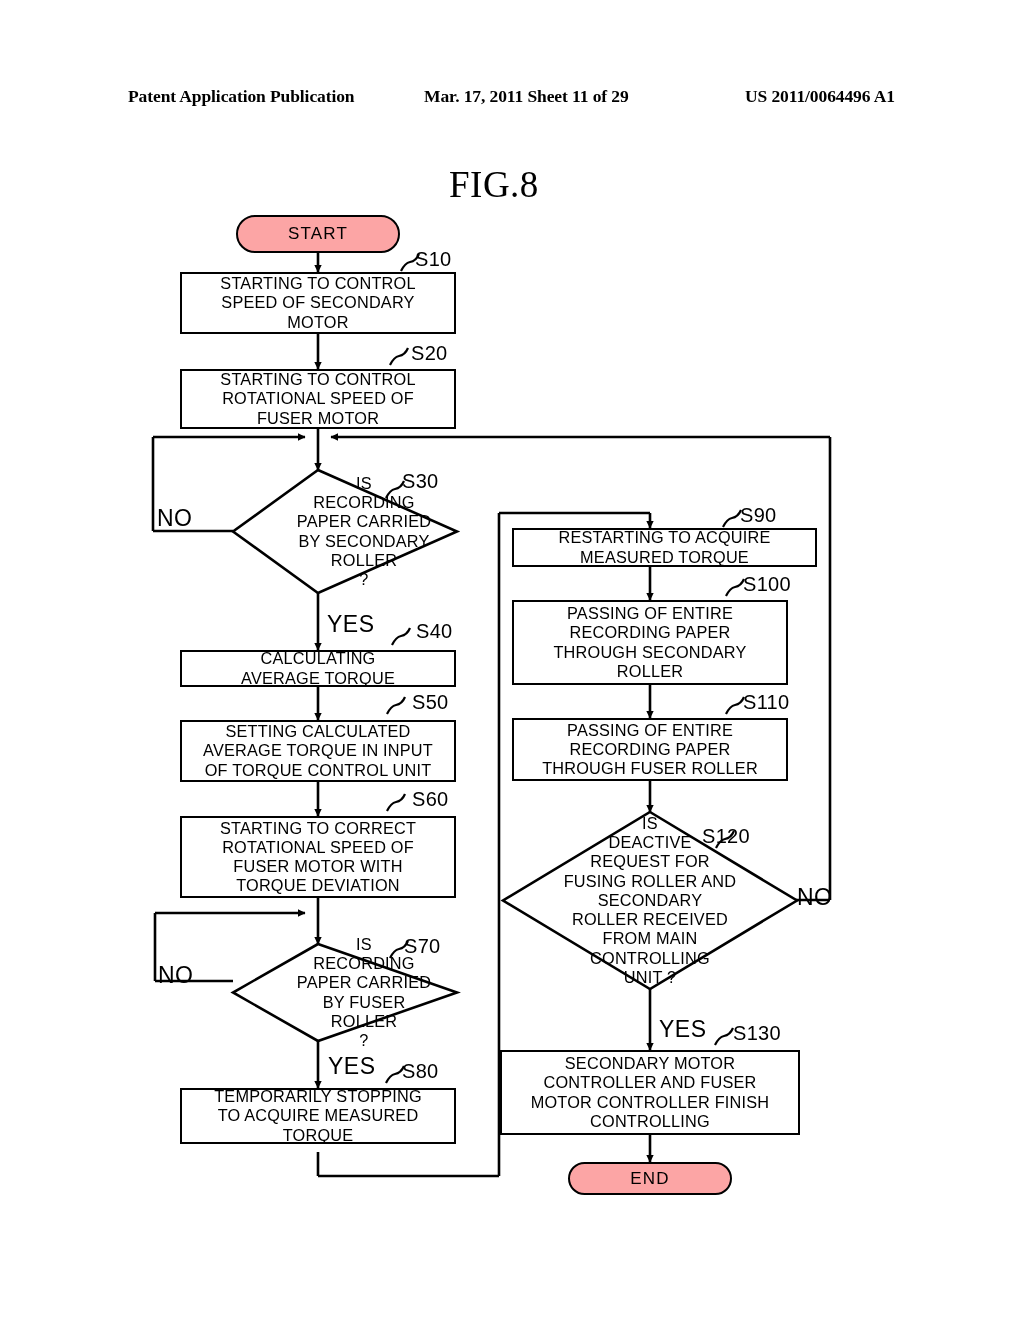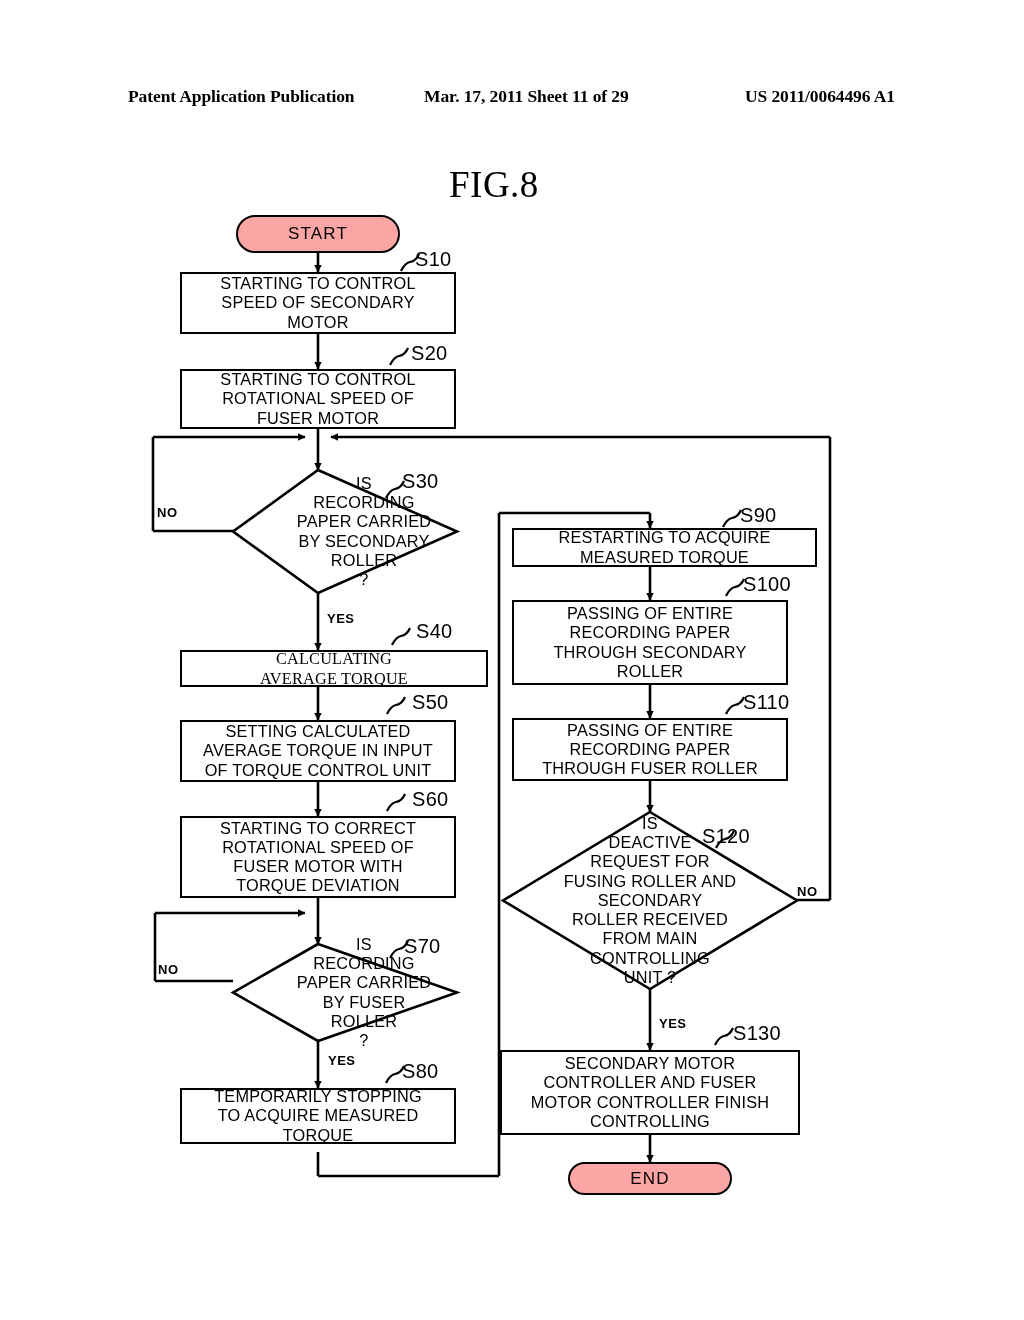--- a/index.html
+++ b/index.html
@@ -32,21 +32,21 @@
   .diamond svg{position:absolute;left:0;top:0;overflow:visible;}
   .diamond .dtxt{position:absolute;left:0;top:0;width:100%;height:100%;
                  display:flex;align-items:center;justify-content:center;
                  text-align:center;font-size:16.3px;line-height:19.2px;
                  letter-spacing:0.2px;white-space:pre-line;}
 
   
   .steptag{position:absolute;font-size:20px;letter-spacing:0.3px;white-space:nowrap;}
 
   
-  .branch{position:absolute;font-size:13px;letter-spacing:0.5px;white-space:nowrap;font-weight:bold;}
+  .branch{position:absolute;font-size:23px;letter-spacing:0.5px;white-space:nowrap;}
 
   
   #wires{position:absolute;left:0;top:0;width:1024px;height:1320px;}
 </style>
 </head>
 <body>
 
 <div id="sheet">
 
   <div id="hdr">
@@ -154,21 +154,21 @@
 RECORDING
 PAPER CARRIED
 BY SECONDARY
 ROLLER
 ?</div>
   </div>
   <div class="steptag" style="left:402px;top:470px;">S30</div>
   <div class="branch" style="left:157px;top:505px;">NO</div>
   <div class="branch" style="left:327px;top:611px;">YES</div>
 
-  <div class="node boxnode" style="left:180px;top:650px;width:308px;height:37px;font-family:Liberation Serif, serif;">
+  <div class="node boxnode" style="left:180px;top:650px;width:276px;height:37px;">
     <span class="txt">CALCULATING
 AVERAGE TORQUE</span>
   </div>
   <div class="steptag" style="left:416px;top:620px;">S40</div>
 
   <div class="node boxnode" style="left:180px;top:720px;width:276px;height:62px;">
     <span class="txt">SETTING CALCULATED
 AVERAGE TORQUE IN INPUT
 OF TORQUE CONTROL UNIT</span>
   </div>

